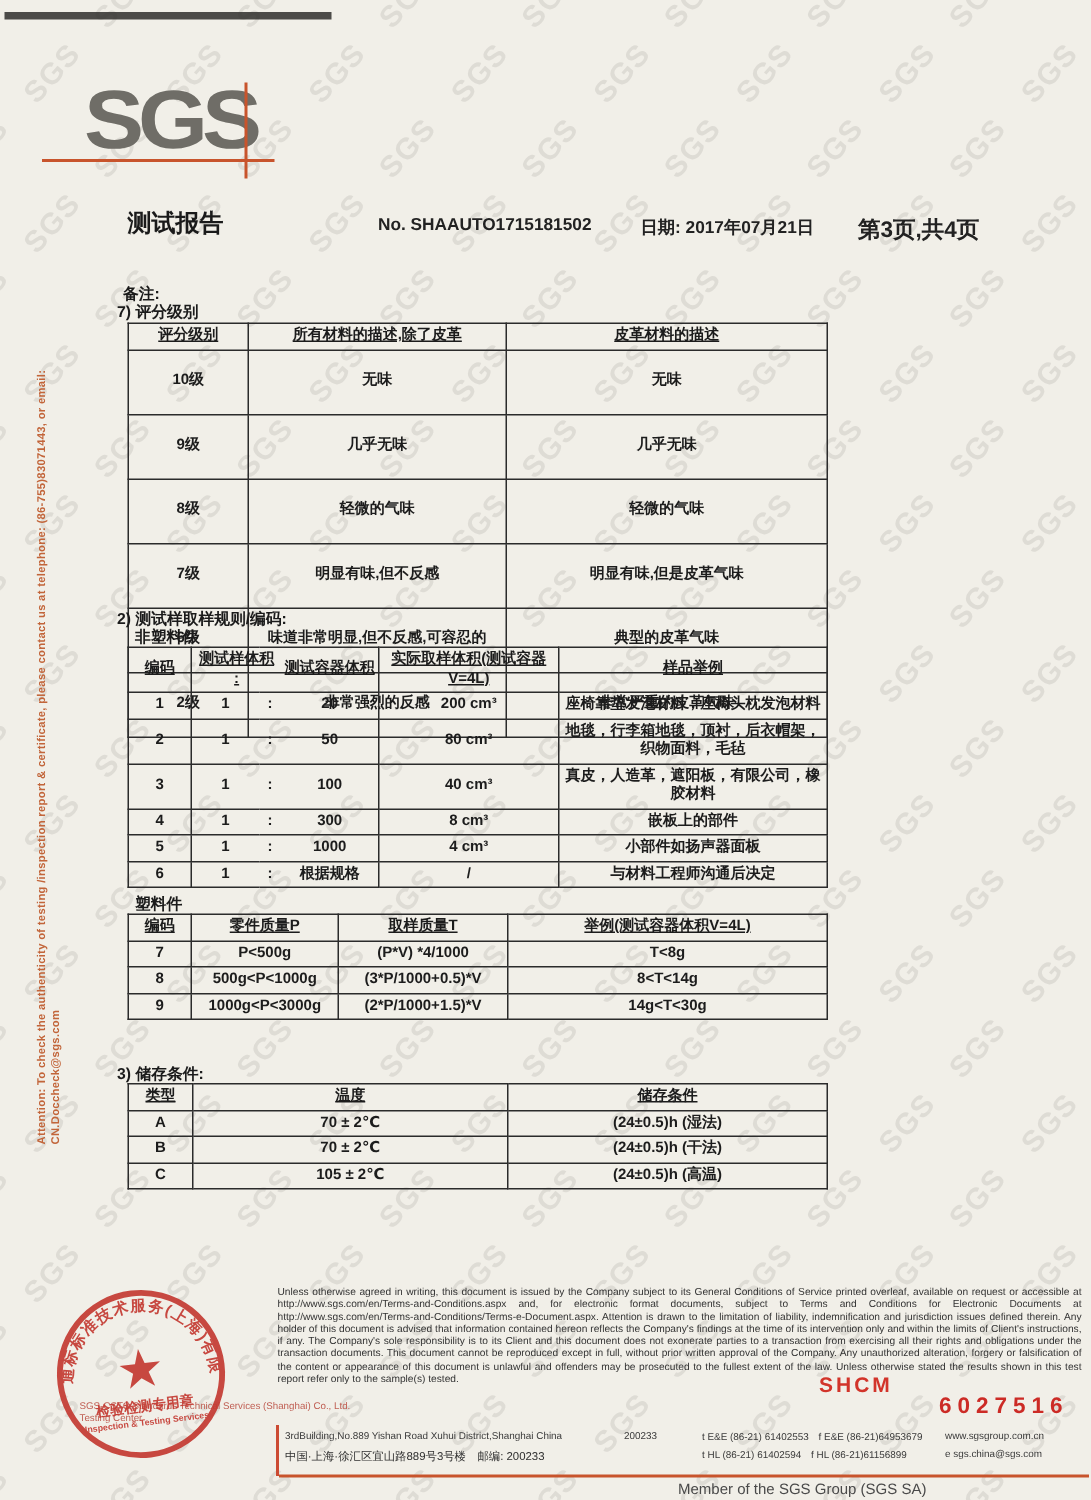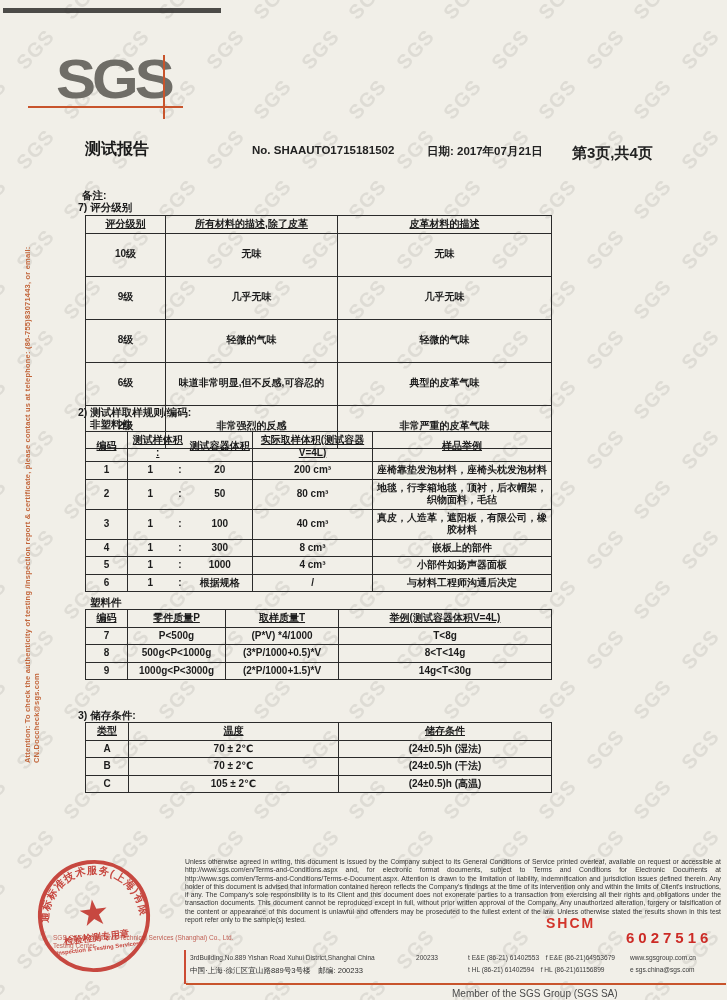--- a/index.html
+++ b/index.html
@@ -282,20 +282,25 @@
           <td>9级</td>
           <td>几乎无味</td>
           <td>几乎无味</td>
         </tr>
         <tr>
           <td>8级</td>
           <td>轻微的气味</td>
           <td>轻微的气味</td>
         </tr>
         <tr>
+          <td>7级</td>
+          <td>明显有味,但不反感</td>
+          <td>明显有味,但是皮革气味</td>
+        </tr>
+        <tr>
           <td>6级</td>
           <td>味道非常明显,但不反感,可容忍的</td>
           <td>典型的皮革气味</td>
         </tr>
         <tr>
           <td>2级</td>
           <td>非常强烈的反感</td>
           <td>非常严重的皮革气味</td>
         </tr>
       </tbody>

